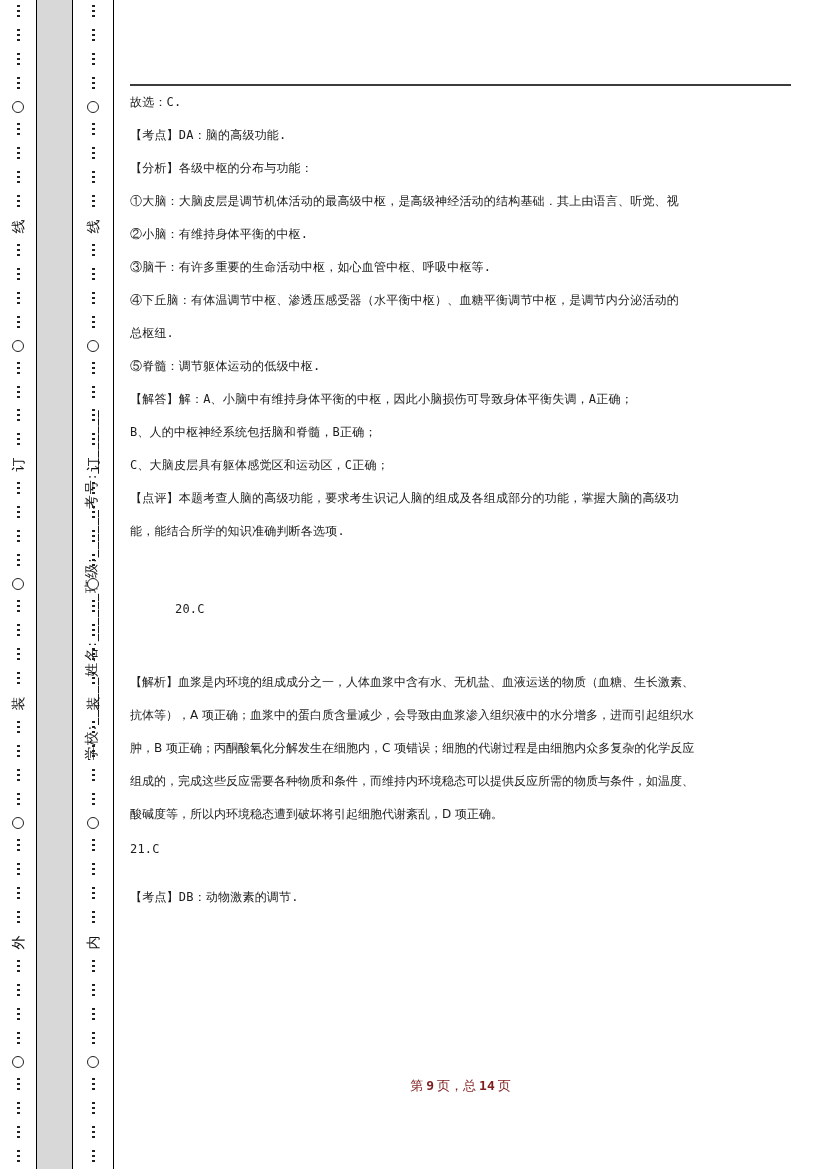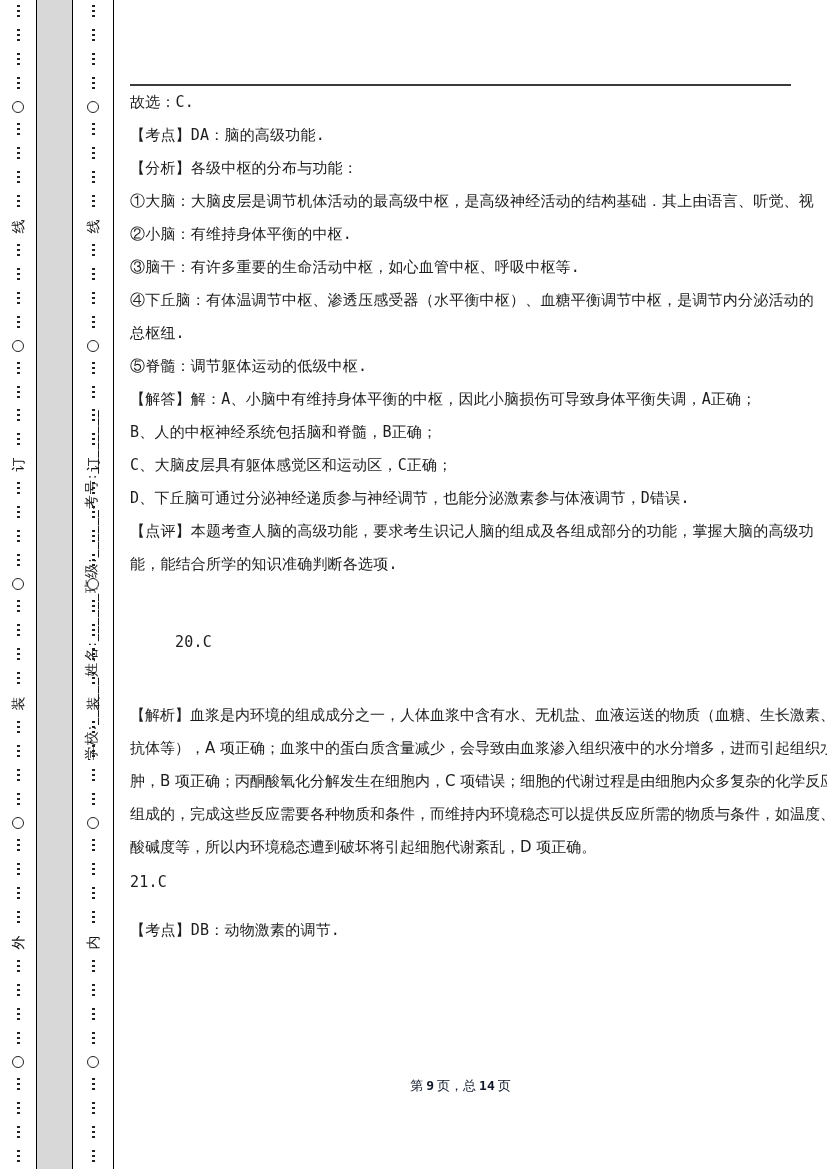--- a/index.html
+++ b/index.html
@@ -45,33 +45,33 @@
     position:absolute;top:0;bottom:0;left:113px;width:1px;background:#000;
   }
   
   .content{
     position:absolute;left:130px;top:0;width:661px;
   }
   .divider{
     margin-top:84px;height:2px;background:#3c3c3c;width:661px;
   }
   .ln{
-    font-size:15px;line-height:33px;height:33px;white-space:nowrap;
+    font-size:12px;line-height:33px;height:33px;white-space:nowrap;
     letter-spacing:0.2px;color:#1c1c1c;
   }
   .sp-a{margin-top:22px;}
   .sp-b{margin-top:45px;margin-left:45px;}
   .sp-c{margin-top:40px;}
   .sp-d{margin-top:15px;}
   .sp-e{margin-top:2px;}
   .hei{font-family:"DejaVu Sans","Liberation Sans",sans-serif;letter-spacing:0;}
   
   .footer{
     position:absolute;left:130px;width:661px;top:1076px;
-    text-align:center;font-size:13px;line-height:20px;color:#0f172a;
+    text-align:center;font-size:13px;line-height:20px;color:#7f1d1d;
   }
   .footer .num{font-weight:bold;padding:0 3px;}
 </style>
 </head>
 <body>
 
 <div class="binding-col outer">
 
 <div class="dot-group"></div>
     <div class="dot-group"></div>
@@ -192,21 +192,20 @@
       <div class="ln">【分析】各级中枢的分布与功能：</div>
       <div class="ln">①大脑：大脑皮层是调节机体活动的最高级中枢，是高级神经活动的结构基础．其上由语言、听觉、视</div>
       <div class="ln">②小脑：有维持身体平衡的中枢.</div>
       <div class="ln">③脑干：有许多重要的生命活动中枢，如心血管中枢、呼吸中枢等.</div>
       <div class="ln">④下丘脑：有体温调节中枢、渗透压感受器（水平衡中枢）、血糖平衡调节中枢，是调节内分泌活动的</div>
       <div class="ln">总枢纽.</div>
       <div class="ln">⑤脊髓：调节躯体运动的低级中枢.</div>
       <div class="ln">【解答】解：A、小脑中有维持身体平衡的中枢，因此小脑损伤可导致身体平衡失调，A正确；</div>
       <div class="ln">B、人的中枢神经系统包括脑和脊髓，B正确；</div>
       <div class="ln">C、大脑皮层具有躯体感觉区和运动区，C正确；</div>
-      <div class="ln">D、下丘脑可通过分泌神经递质参与神经调节，也能分泌激素参与体液调节，D错误.</div>
       <div class="ln">【点评】本题考查人脑的高级功能，要求考生识记人脑的组成及各组成部分的功能，掌握大脑的高级功</div>
       <div class="ln">能，能结合所学的知识准确判断各选项.</div>
       <div class="ln sp-b">20.C</div>
       <div class="ln sp-c hei">【解析】血浆是内环境的组成成分之一，人体血浆中含有水、无机盐、血液运送的物质（血糖、生长激素、</div>
       <div class="ln hei">抗体等），A 项正确；血浆中的蛋白质含量减少，会导致由血浆渗入组织液中的水分增多，进而引起组织水</div>
       <div class="ln hei">肿，B 项正确；丙酮酸氧化分解发生在细胞内，C 项错误；细胞的代谢过程是由细胞内众多复杂的化学反应</div>
       <div class="ln hei">组成的，完成这些反应需要各种物质和条件，而维持内环境稳态可以提供反应所需的物质与条件，如温度、</div>
       <div class="ln hei">酸碱度等，所以内环境稳态遭到破坏将引起细胞代谢紊乱，D 项正确。</div>
       <div class="ln sp-e">21.C</div>
       <div class="ln sp-d">【考点】DB：动物激素的调节.</div>

